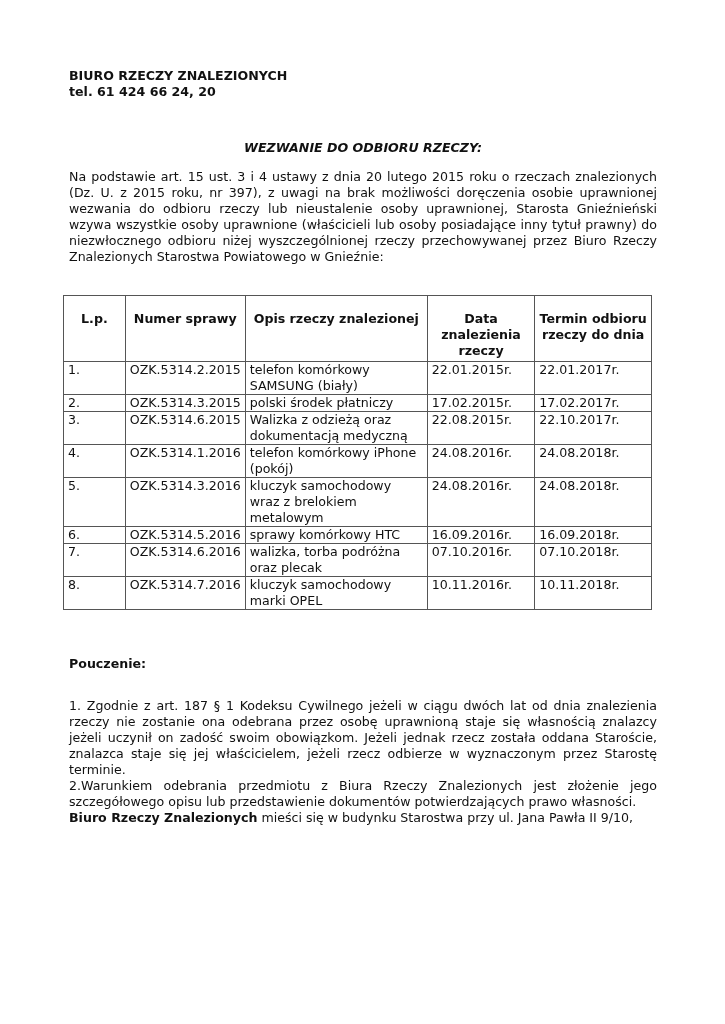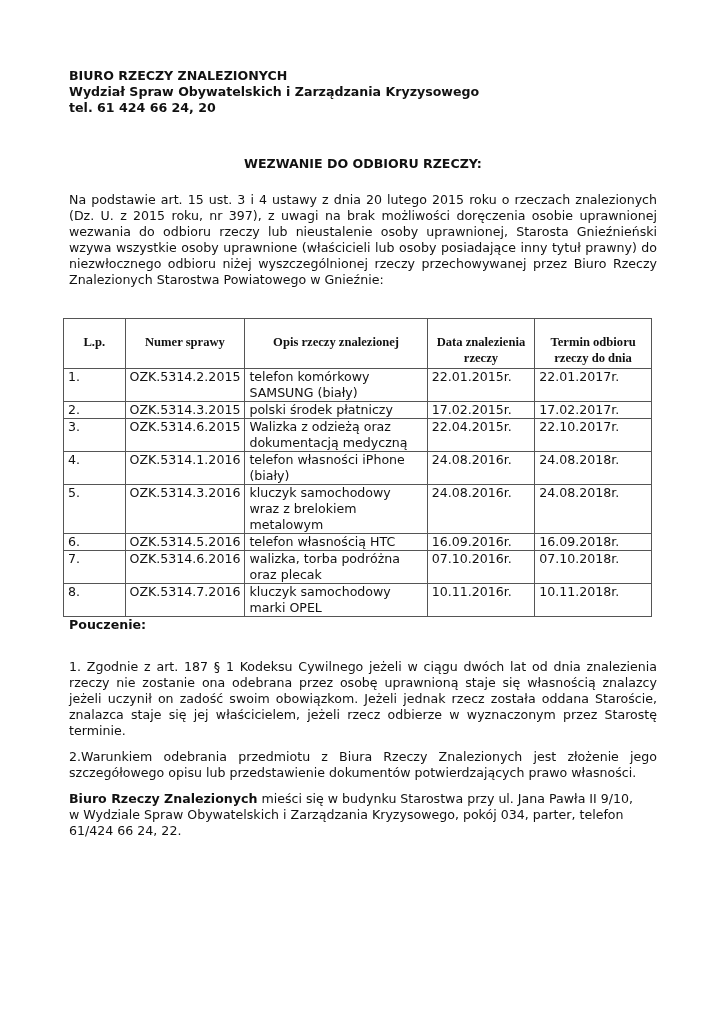--- a/index.html
+++ b/index.html
@@ -1,39 +1,38 @@
 <!DOCTYPE html>
 <html><head>
 <meta charset="utf-8">
 <style>
   html, body { margin: 0; padding: 0; background: #ffffff; }
   body { width: 725px; height: 1024px; position: relative; overflow: hidden;
          font-family: "DejaVu Sans", "Liberation Sans", sans-serif; color: #111; }
   .page { position: absolute; left: 69px; top: 68px; width: 588px; font-size: 12.6px; line-height: 16px; }
   .hdr div { font-weight: bold; font-size: 12.6px; line-height: 16px; }
-  .title { text-align: center; font-weight: bold; margin-top: 40px; }
-  .intro { margin-top: 20px; text-align: justify; text-align-last: left; }
+  .title { text-align: center; font-weight: bold; margin-top: 40px; font-style: italic; }
+  .intro { margin-top: 13px; text-align: justify; text-align-last: left; }
   table.items { margin-top: 30px; border-collapse: collapse; width: 589px; margin-left: -6px; font-size: 12.6px; }
   table.items th, table.items td { border: 1px solid #555; vertical-align: top; padding: 0 4px; line-height: 16px; }
-  table.items th { font-weight: bold; text-align: center; padding-top: 15px; padding-bottom: 2px; vertical-align: top; font-family: Liberation Serif, serif; }
+  table.items th { font-weight: bold; text-align: center; padding-top: 15px; padding-bottom: 2px; vertical-align: top; }
   table.items td { padding-top: 0; padding-bottom: 0; }
   .c1 { width: 55px; } .c2 { width: 100px; } .c3 { width: 180px; margin-left: 40px; } .c4 { width: 100px; } .c5 { width: 110px; }
-  .pou-h { font-weight: bold; }
+  .pou-h { font-weight: bold; margin-top: 46px; }
   .just { text-align: justify; text-align-last: left; margin-top: 26px; }
-  .gap { margin-top: 10px; }
+  .gap { margin-top: 0; }
   .gap2 { margin-top: 34px; }
   b { font-weight: bold; }
 </style>
 </head>
 <body>
 
 <div class="page">
   <div class="hdr">
     <div>BIURO RZECZY ZNALEZIONYCH</div>
-    <div>Wydział Spraw Obywatelskich i Zarządzania Kryzysowego</div>
     <div>tel. 61 424 66 24, 20</div>
   </div>
 
   <div class="title">WEZWANIE DO ODBIORU RZECZY:</div>
 
   <div class="intro">Na podstawie art. 15 ust. 3 i 4 ustawy z dnia 20 lutego 2015 roku o rzeczach znalezionych (Dz. U. z 2015 roku, nr 397), z uwagi na brak możliwości doręczenia osobie uprawnionej wezwania do odbioru rzeczy lub nieustalenie osoby uprawnionej, Starosta Gnieźnieński wzywa wszystkie osoby uprawnione (właścicieli lub osoby posiadające inny tytuł prawny) do niezwłocznego odbioru niżej wyszczególnionej rzeczy przechowywanej przez Biuro Rzeczy Znalezionych Starostwa Powiatowego w Gnieźnie:</div>
 
   <table class="items">
     <thead>
       <tr>
@@ -56,41 +55,41 @@
           <td>2.</td>
           <td>OZK.5314.3.2015</td>
           <td>polski środek płatniczy</td>
           <td>17.02.2015r.</td>
           <td>17.02.2017r.</td>
         </tr>
         <tr>
           <td>3.</td>
           <td>OZK.5314.6.2015</td>
           <td>Walizka z odzieżą oraz dokumentacją medyczną</td>
-          <td>22.04.2015r.</td>
+          <td>22.08.2015r.</td>
           <td>22.10.2017r.</td>
         </tr>
         <tr>
           <td>4.</td>
           <td>OZK.5314.1.2016</td>
-          <td>telefon własności iPhone (biały)</td>
+          <td>telefon komórkowy iPhone (pokój)</td>
           <td>24.08.2016r.</td>
           <td>24.08.2018r.</td>
         </tr>
         <tr>
           <td>5.</td>
           <td>OZK.5314.3.2016</td>
           <td>kluczyk samochodowy wraz z brelokiem metalowym</td>
           <td>24.08.2016r.</td>
           <td>24.08.2018r.</td>
         </tr>
         <tr>
           <td>6.</td>
           <td>OZK.5314.5.2016</td>
-          <td>telefon własnością HTC</td>
+          <td>sprawy komórkowy HTC</td>
           <td>16.09.2016r.</td>
           <td>16.09.2018r.</td>
         </tr>
         <tr>
           <td>7.</td>
           <td>OZK.5314.6.2016</td>
           <td>walizka, torba podróżna oraz plecak</td>
           <td>07.10.2016r.</td>
           <td>07.10.2018r.</td>
         </tr>
@@ -103,16 +102,15 @@
         </tr>
       </tbody>
   </table>
 
   <div class="pou-h">Pouczenie:</div>
   <div class="just">1. Zgodnie z art. 187 § 1 Kodeksu Cywilnego jeżeli w ciągu dwóch lat od dnia znalezienia rzeczy nie zostanie ona odebrana przez osobę uprawnioną staje się własnością znalazcy jeżeli uczynił on zadość swoim obowiązkom. Jeżeli jednak rzecz została oddana Staroście, znalazca staje się jej właścicielem, jeżeli rzecz odbierze w wyznaczonym przez Starostę terminie.</div>
   <div class="just gap">2.Warunkiem odebrania przedmiotu z Biura Rzeczy Znalezionych jest złożenie jego szczegółowego opisu lub przedstawienie dokumentów potwierdzających prawo własności.</div>
 
   <div class="gap">
     <div><b>Biuro Rzeczy Znalezionych</b><span> mieści się w budynku Starostwa przy ul. Jana Pawła II 9/10,</span></div>
-    <div>w Wydziale Spraw Obywatelskich i Zarządzania Kryzysowego, pokój 034, parter, telefon 61/424 66 24, 22.</div>
   </div>
 
 </div>
 
 </body></html>

